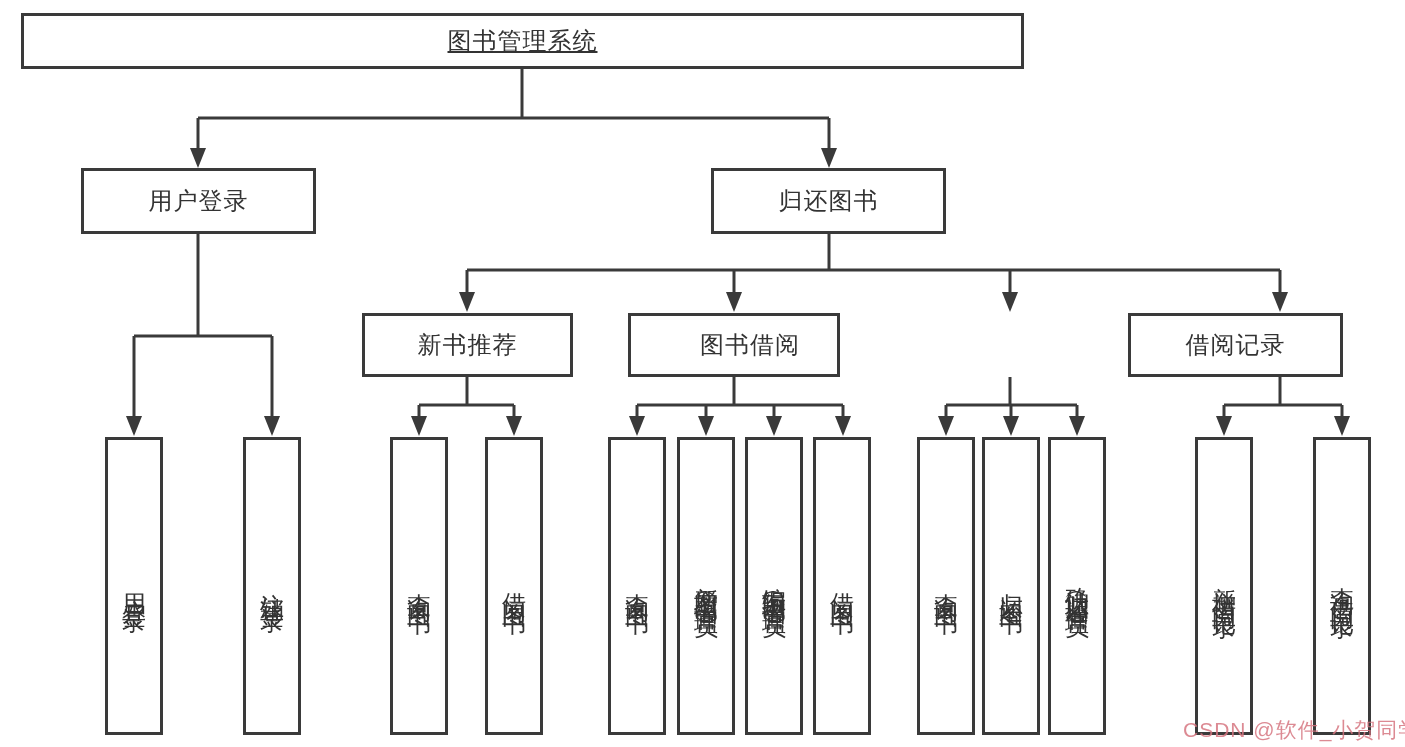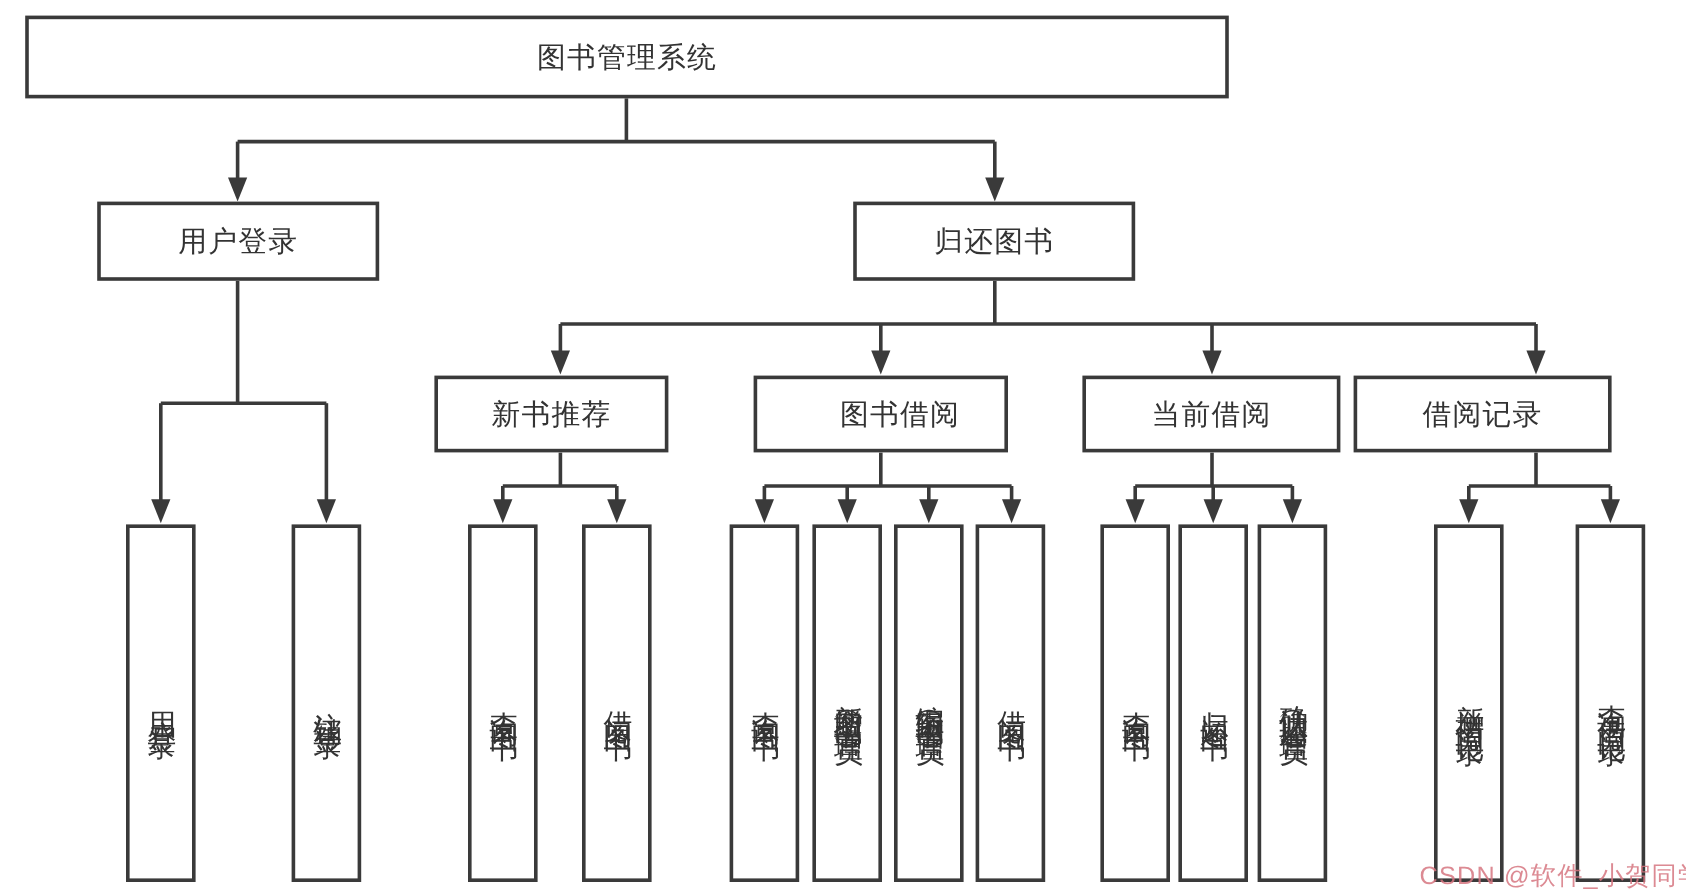--- a/index.html
+++ b/index.html
@@ -131,28 +131,27 @@
       <polygon points="774,436 766,416 782,416"></polygon>
       <polygon points="843,436 835,416 851,416"></polygon>
       <polygon points="946,436 938,416 954,416"></polygon>
       <polygon points="1011,436 1003,416 1019,416"></polygon>
       <polygon points="1077,436 1069,416 1085,416"></polygon>
       <polygon points="1224,436 1216,416 1232,416"></polygon>
       <polygon points="1342,436 1334,416 1350,416"></polygon>
     </g>
   </svg>
 
-  <div class="box" style="left:21px; top:13px; width:1003px; height:69px;">图书管理系统</div>
+  <div class="box" style="left:21px; top:13px; width:1003px; height:56px;text-decoration:underline;">图书管理系统</div>
 
   <div class="box" style="left:81px; top:168px; width:235px; height:66px;">用户登录</div>
   <div class="box" style="left:711px; top:168px; width:235px; height:66px;">归还图书</div>
 
-  <div class="box" style="left:362px; top:313px; width:195px; height:64px;text-align:center;">新书推荐</div>
+  <div class="box" style="left:362px; top:313px; width:211px; height:64px;text-align:center;">新书推荐</div>
   <div class="box" style="left:628px; top:313px; width:212px; height:64px;padding-left:32px;">图书借阅</div>
-  <div class="box" style="left:902px; top:313px; width:215px; height:64px;">当前借阅</div>
   <div class="box" style="left:1128px; top:313px; width:215px; height:64px;">借阅记录</div>
 
   <div class="vbox" style="left:105px;">
     <span>用户登录</span>
   </div>
   <div class="vbox" style="left:243px;">
     <span>注销登录</span>
   </div>
 
   <div class="vbox" style="left:390px;">

